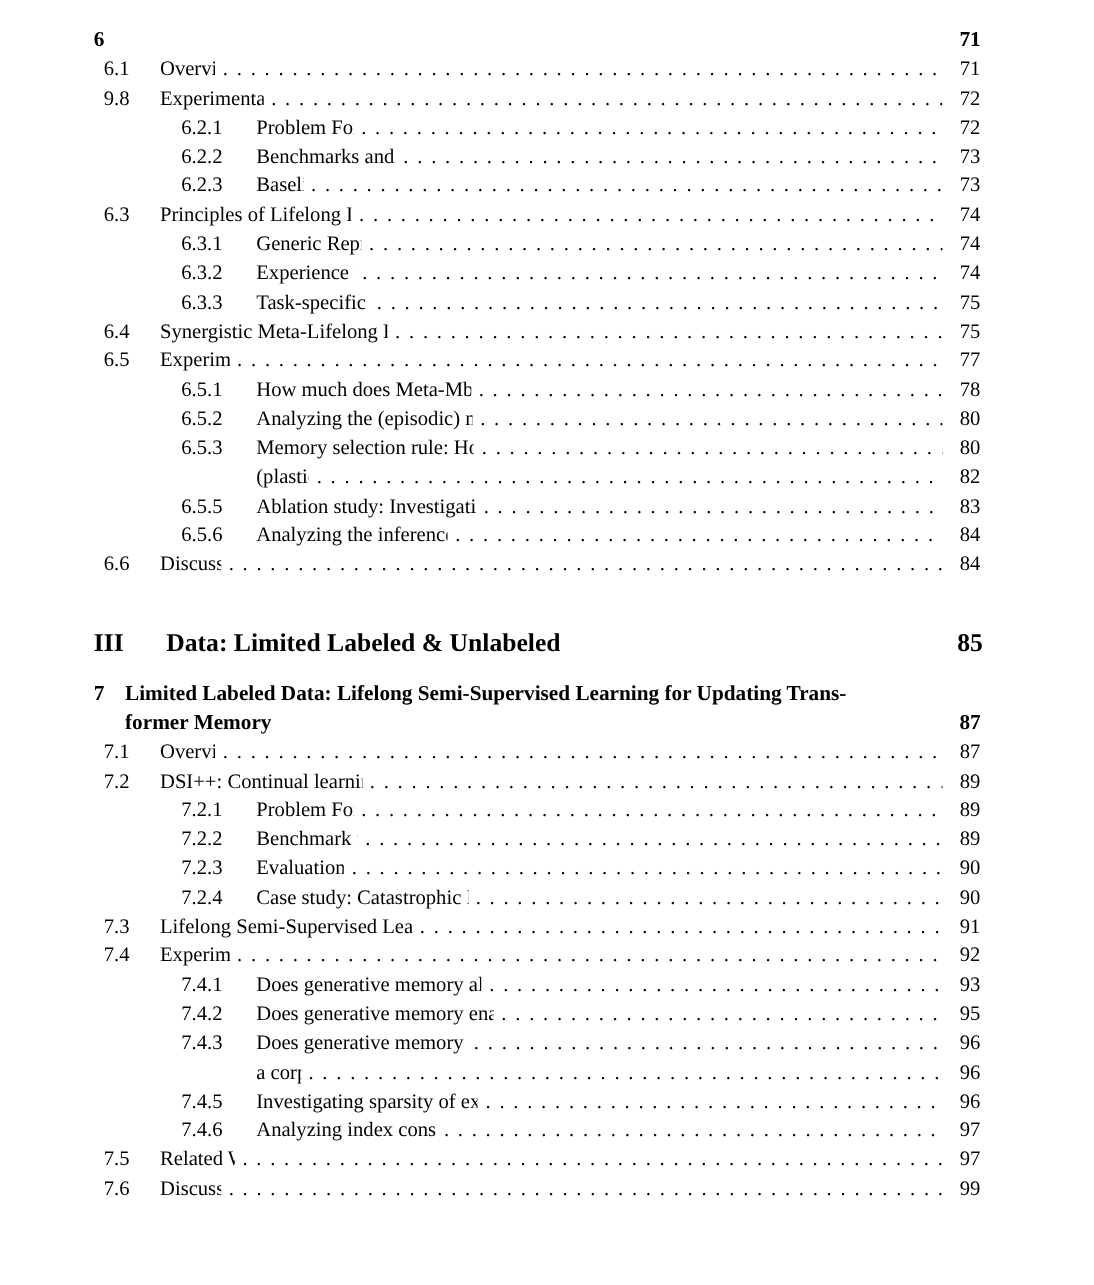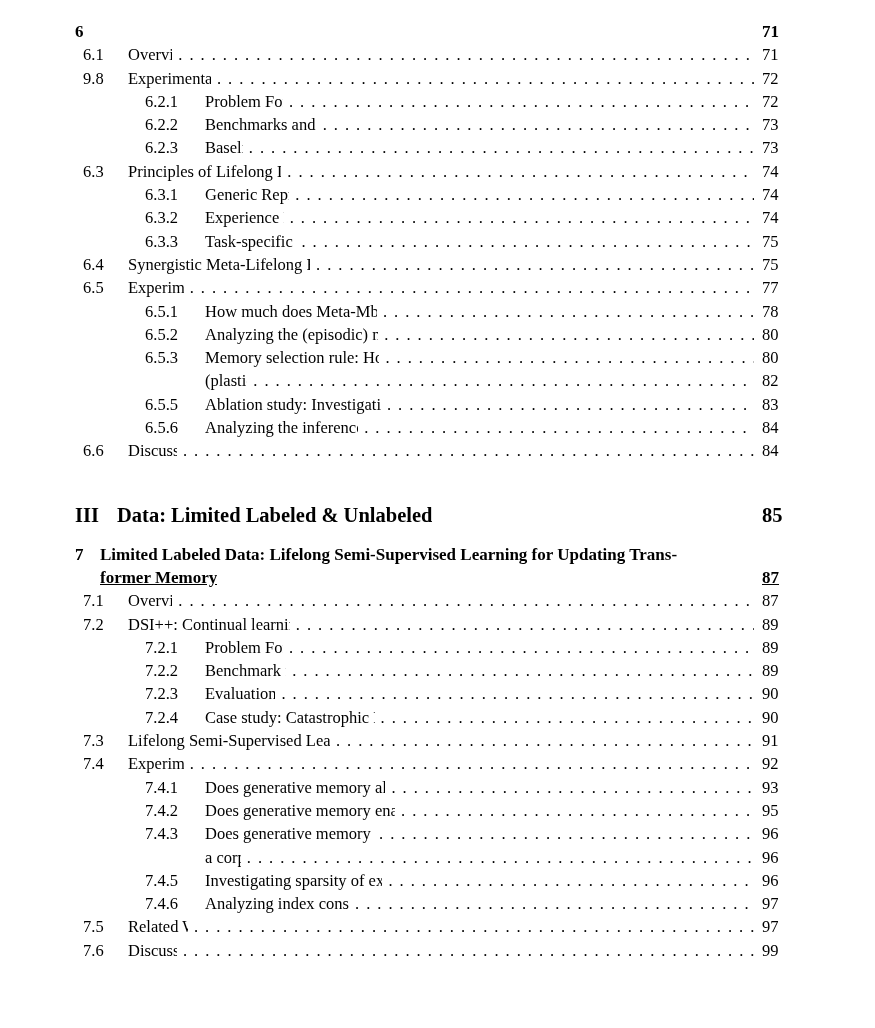--- a/index.html
+++ b/index.html
@@ -32,30 +32,30 @@
     margin: 0 8px 0 6px;
     min-width: 10px;
   }
   .row .leader.dots::after {
     content: "............................................................................";
     letter-spacing: 7px;
   }
   .row .page-num {
     flex: 0 0 auto;
     min-width: 28px;
-    text-align: left;
+    text-align: center;
   }
 
   
   .row.chapter { font-weight: bold; font-size: 17px; margin-top: 14px; }
   .row.chapter .num { width: 25px; }
-  .row.chapter.cont { margin-top: 0; text-decoration: underline; }
-
-  
-  .row.part { font-weight: bold; font-size: 20.5px; line-height: 28px; margin-top: 38px; margin-bottom: 6px; }
+  .row.chapter.cont { margin-top: 0; }
+
+  
+  .row.part { font-weight: bold; font-size: 20.5px; line-height: 28px; margin-top: 38px; margin-bottom: 6px; gap: 16px; }
   .row.part .num { width: 42px; }
 
   
   .row.section .num { margin-left: 8px; width: 45px; }
 
   
   .row.subsection .num { margin-left: 70px; width: 60px; }
 
   #toc-list > .row:first-child { margin-top: 0; }
 </style>

